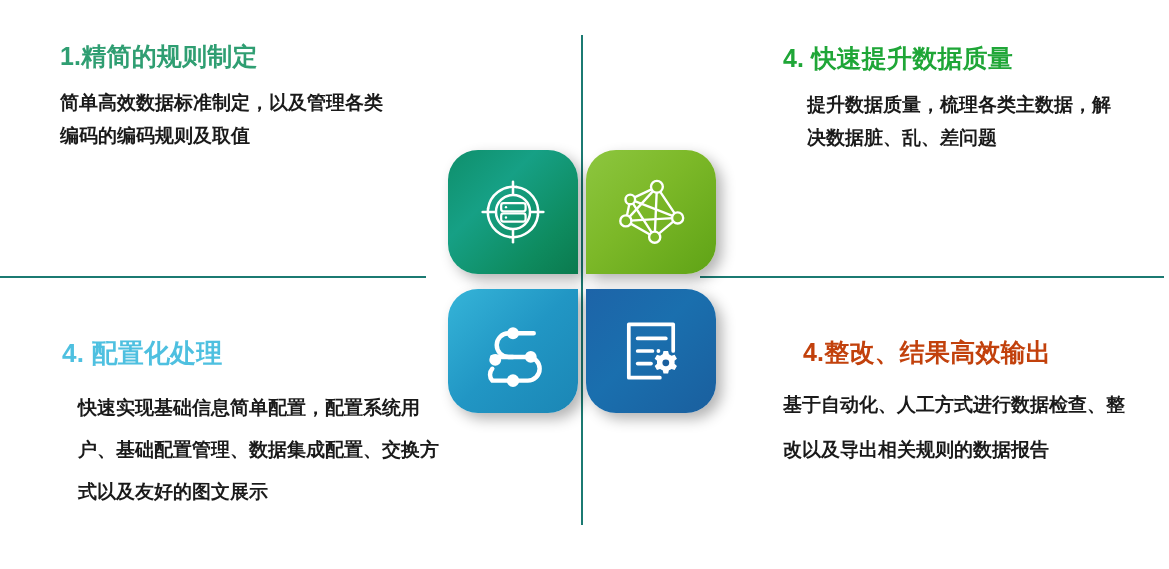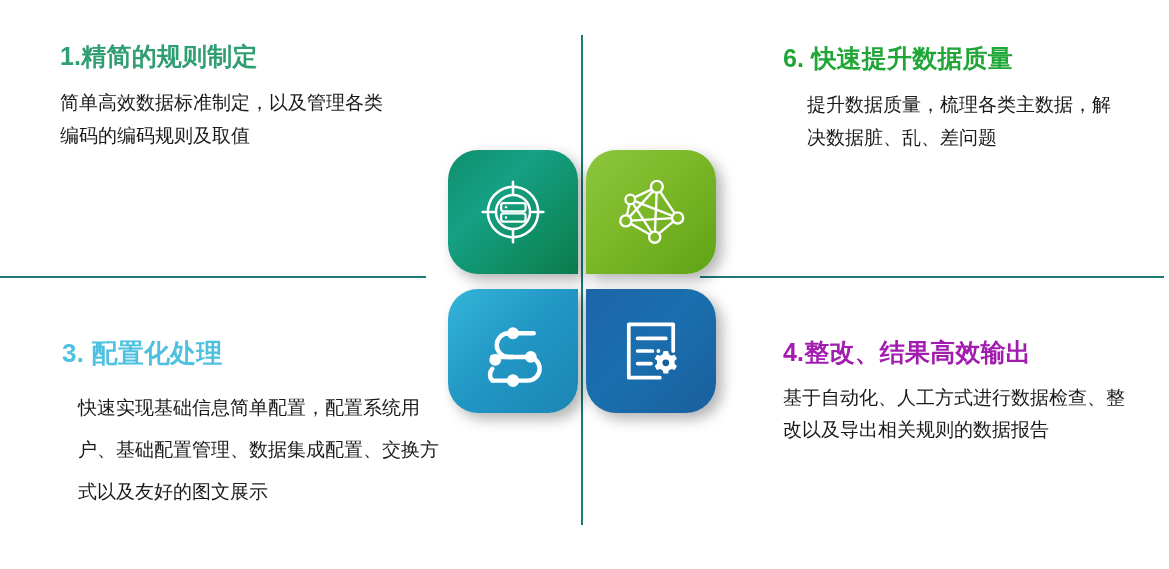--- a/index.html
+++ b/index.html
@@ -30,38 +30,38 @@
 
   
   .quad { position:absolute; }
   .quad h2 {
     font-size:25px; font-weight:bold;
     letter-spacing:0.2px;
     margin-bottom:13px;
     white-space:nowrap;
   }
   .quad p {
-    font-size:19px; color:#1a1a1a; font-weight:400;
+    font-size:19px; color:#1a1a1a; font-weight:700;
   }
 
   #q1 { left:60px;  top:40px;  width:340px; }
   #q1 h2 { color:#2f9e72; }
   #q1 p  { line-height:33px; }
 
   #q2 { left:783px; top:42px;  width:330px; }
   #q2 h2 { color:#1fa637; }
   #q2 p  { line-height:33px;margin-left:24px; }
 
   #q3 { left:62px;  top:336px; width:380px; }
   #q3 h2 { color:#4ec0e0; font-size:26px; margin-bottom:16px; }
   #q3 p  { line-height:42px;margin-left:16px; }
 
   #q4 { left:783px; top:336px; width:360px; }
-  #q4 h2 { color:#a21caf; }
-  #q4 p  { line-height:32px; }
+  #q4 h2 { color:#c2410c;margin-left:20px; }
+  #q4 p  { line-height:45px; }
 
   
   #tiles {
     position:absolute; left:448px; top:150px;
     width:268px; height:263px;
   }
   .tile {
     position:absolute;
     width:130px; height:124px;
     display:flex; align-items:center; justify-content:center;
@@ -102,26 +102,26 @@
   <div class="divider-v"></div>
   <div class="divider-h-left"></div>
   <div class="divider-h-right"></div>
 
   <div class="quad" id="q1">
     <h2>1.精简的规则制定</h2>
     <p>简单高效数据标准制定，以及管理各类编码的编码规则及取值</p>
   </div>
 
   <div class="quad" id="q2">
-    <h2>6. 快速提升数据质量</h2>
+    <h2>4. 快速提升数据质量</h2>
     <p>提升数据质量，梳理各类主数据，解决数据脏、乱、差问题</p>
   </div>
 
   <div class="quad" id="q3">
-    <h2>3. 配置化处理</h2>
+    <h2>4. 配置化处理</h2>
     <p> 快速实现基础信息简单配置，配置系统用户、基础配置管理、数据集成配置、交换方式以及友好的图文展示</p>
   </div>
 
   <div class="quad" id="q4">
     <h2>4.整改、结果高效输出</h2>
     <p>基于自动化、人工方式进行数据检查、整改以及导出相关规则的数据报告</p>
   </div>
 
   <div id="tiles">
 

